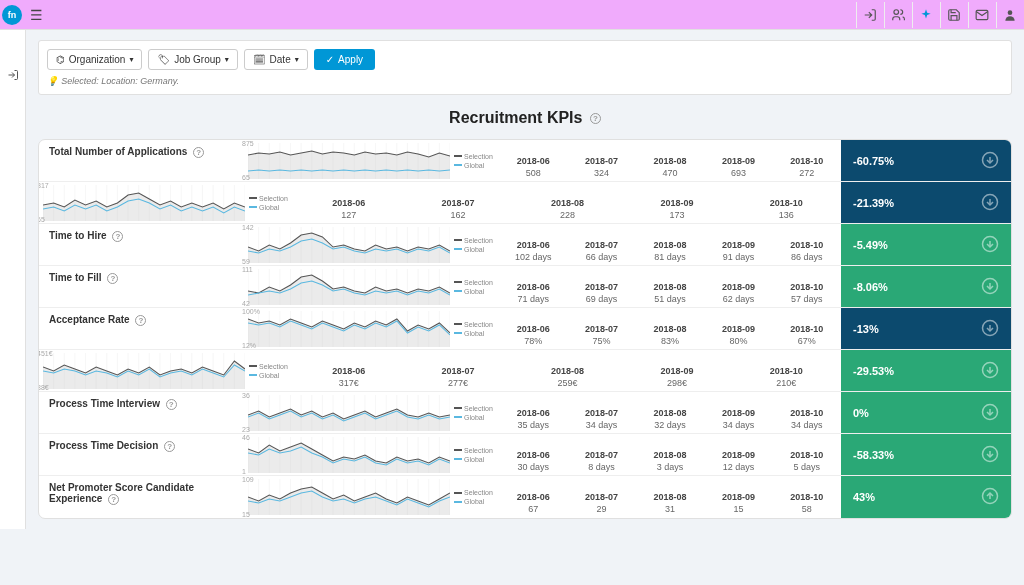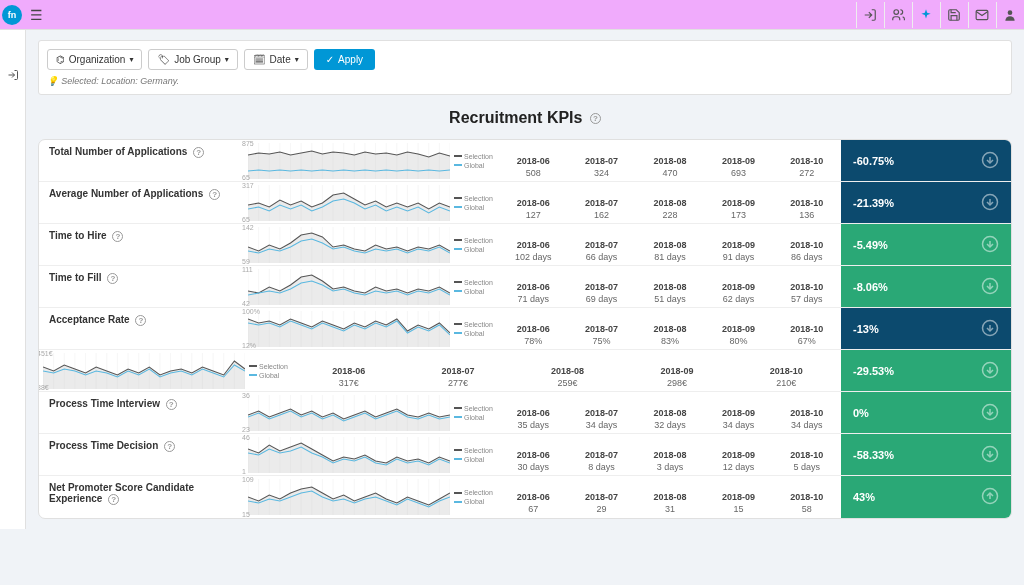--- a/index.html
+++ b/index.html
@@ -204,23 +204,20 @@
           <div class="kpi-change red">
             <span>-60.75%</span>
             <span class="change-arrow"><svg width="18" height="18" viewBox="0 0 24 24" fill="none" stroke="currentColor" stroke-width="2">
                 <circle cx="12" cy="12" r="10"></circle>
                 <polyline points="8 12 12 16 16 12"></polyline>
                 <line x1="12" y1="8" x2="12" y2="16"></line>
               </svg></span>
           </div>
         </div>
         <div class="kpi-row">
-          <div class="kpi-label">
-            <span>Average Number of Applications <span class="info-icon">?</span></span>
-          </div>
           <div class="kpi-chart">
     <span class="y-axis-label" style="top:0">317</span>
     <span class="y-axis-label" style="bottom:0">65</span>
     <svg viewBox="0 0 190 36" preserveAspectRatio="none">
       <g stroke="#eee" stroke-width="0.5">
         <line x1="0" y1="0" x2="0" y2="36"></line>
                 <line x1="10" y1="0" x2="10" y2="36"></line>
                 <line x1="20" y1="0" x2="20" y2="36"></line>
                 <line x1="30" y1="0" x2="30" y2="36"></line>
                 <line x1="40" y1="0" x2="40" y2="36"></line>

